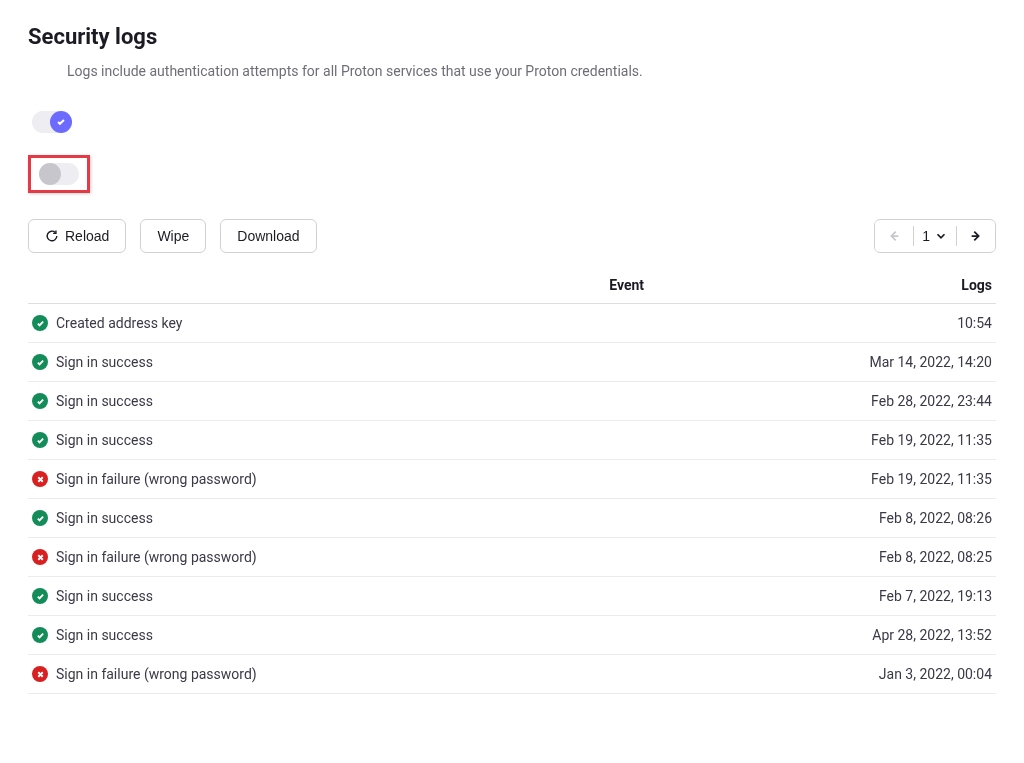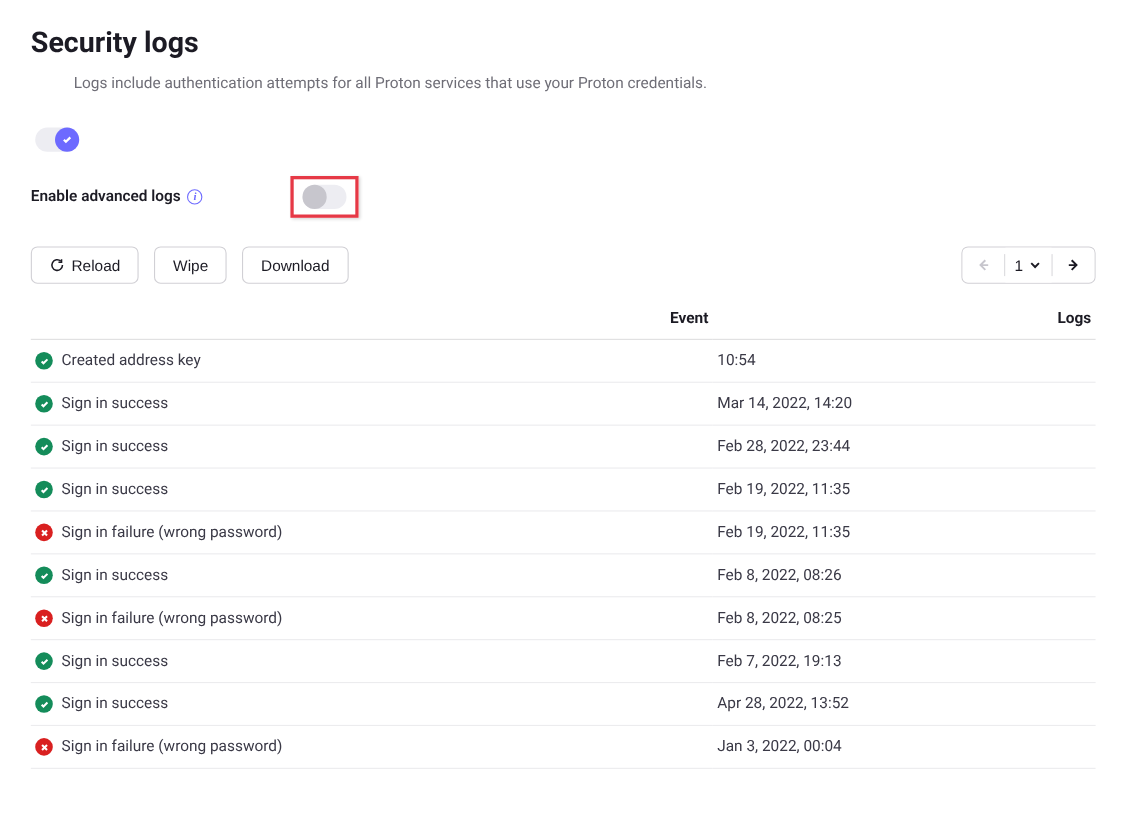--- a/index.html
+++ b/index.html
@@ -4,21 +4,21 @@
   <style>
     * { box-sizing: border-box; margin: 0; padding: 0; }
     body {
       font-family: -apple-system, BlinkMacSystemFont, "Segoe UI", Roboto, Helvetica, Arial, sans-serif;
       font-size: 14px;
       color: #1c1b24;
       background: #fff;
       padding: 24px 28px;
     }
     h1 {
-      font-size: 26px;
+      font-size: 22px;
       font-weight: 700;
       margin-bottom: 14px;
     }
     .desc {
       color: #6f6e77;
       font-size: 14px;
       margin-bottom: 28px;
       margin-left: 39px;
     }
     .setting-row {
@@ -193,45 +193,41 @@
     }
     .status-success { background: #148c5a; }
     .status-failure { background: #d92020; }
     .status-glyph {
       width: 9px;
       height: 9px;
       stroke: #fff;
       stroke-width: 2.5;
       fill: none;
     }
-    .time-cell { color: #3a3946; }
+    .time-cell { text-align: right; color: #3a3946; }
   </style>
 </head>
 <body>
 
 <h1>Security logs</h1>
 <p class="desc">Logs include authentication attempts for all Proton services that use your Proton credentials.</p>
 
 <div class="setting-row">
   <div class="toggle-wrap">
     <div class="toggle on">
       <div class="knob">
         <svg class="check-mini" viewBox="0 0 12 12">
             <path d="M2.5 6l2.2 2.2L9.5 3.5"></path>
           </svg>
       </div>
     </div>
   </div>
 </div>
 
 <div class="setting-row">
-  <div class="setting-label">
-    <span>Enable advanced logs</span>
-    <span class="info-icon">i</span>
-  </div>
   <div class="toggle-wrap toggle-highlight">
     <div class="toggle off">
       <div class="knob"></div>
     </div>
   </div>
 </div>
 
 <div class="toolbar-row">
   <div class="btn-group">
     <button class="btn">

